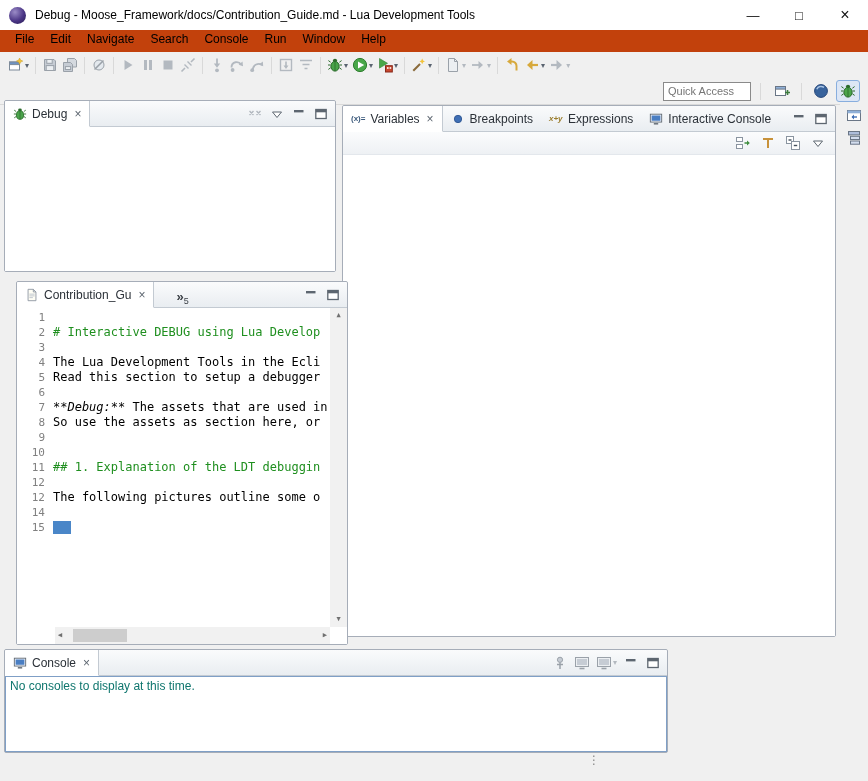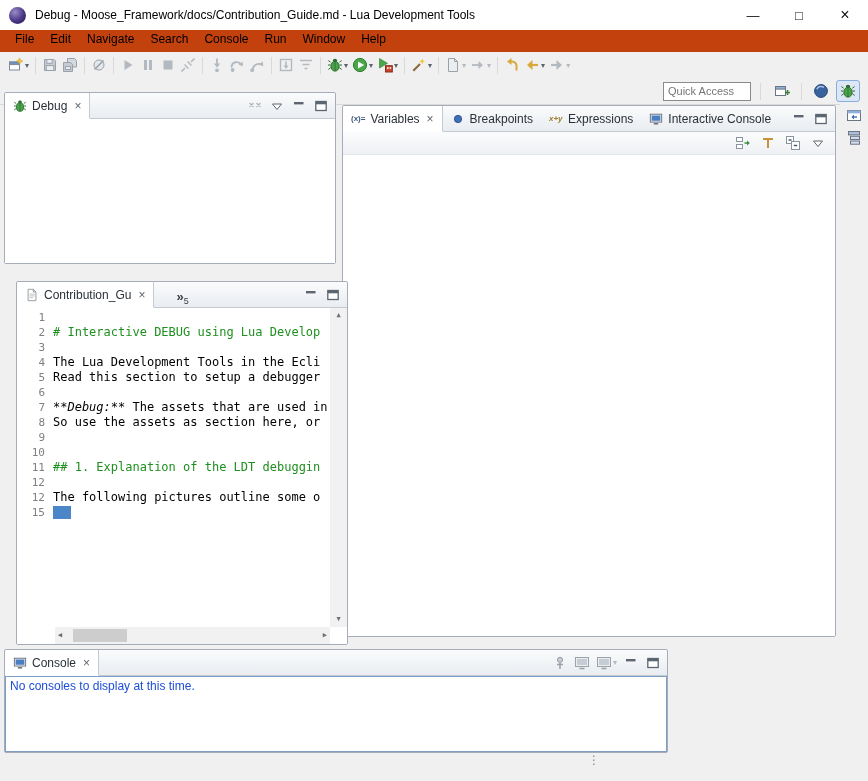--- a/index.html
+++ b/index.html
@@ -67,21 +67,21 @@
 
   .vscroll{position:absolute;top:0;right:0;bottom:17px;width:17px;background:#f1f1f1;
     display:flex;flex-direction:column;justify-content:space-between;align-items:center}
   .hscroll{position:absolute;left:38px;right:17px;bottom:0;height:17px;background:#f1f1f1;
     display:flex;align-items:center;justify-content:space-between}
   .scroll-arrow{font-size:7px;color:#707070;padding:4px 3px;line-height:1}
   .hthumb{position:absolute;left:18px;top:2px;width:54px;height:13px;background:#cdcdcd}
 
   
   .console-body{flex:1;background:#fff;border:1px solid var(--console-border,#7f9fc6);margin:0;
-    font-size:12px;color:#1d4ed8;padding:2px 4px;overflow:hidden}
+    font-size:12px;color:#0f766e;padding:2px 4px;overflow:hidden}
 
   
   .trim-right{position:absolute;top:104px;right:0;width:28px;bottom:28px;background:#f0f0f0}
   .trim-btn{width:20px;height:20px;margin:3px auto}
   .trim-btn svg{width:16px;height:16px;display:block;margin:2px auto}
   .status-grip{position:absolute;left:588px;top:754px;color:#8a8a8a;font-size:12px;line-height:1}
 </style>
 </head>
 <body>
 
@@ -339,21 +339,21 @@
             <path d="M3.6 5.2L1.4 3.6M3.4 8H1M3.6 10.8l-2.2 1.6M12.4 5.2l2.2-1.6M12.6 8H15M12.4 10.8l2.2 1.6" stroke="#2c6b2c" stroke-width="1"></path>
             <ellipse cx="8" cy="3.4" rx="2.1" ry="1.7" fill="#2c6b2c"></ellipse>
             <ellipse cx="8" cy="9.2" rx="4.1" ry="4.9" fill="#4aa44a" stroke="#2c6b2c"></ellipse>
             <path d="M8 4.3v9.8" stroke="#2c6b2c" stroke-width="0.8"></path>
           </svg>
         </span>
       </div>
     </span>
 </div>
 
-<div class="part" style="left:4px;top:92px;width:332px;height:172px">
+<div class="part" style="left:4px;top:100px;width:332px;height:172px">
   <div class="tabstrip">
     <div class="tab active">
       <span class="icn tab-icn">
           <svg viewBox="0 0 16 16">
             <path d="M3.6 5.2L1.4 3.6M3.4 8H1M3.6 10.8l-2.2 1.6M12.4 5.2l2.2-1.6M12.6 8H15M12.4 10.8l2.2 1.6" stroke="#2c6b2c" stroke-width="1"></path>
             <ellipse cx="8" cy="3.4" rx="2.1" ry="1.7" fill="#2c6b2c"></ellipse>
             <ellipse cx="8" cy="9.2" rx="4.1" ry="4.9" fill="#4aa44a" stroke="#2c6b2c"></ellipse>
             <path d="M8 4.3v9.8" stroke="#2c6b2c" stroke-width="0.8"></path>
           </svg>
         </span>
@@ -530,20 +530,21 @@
         <div class="ed-line"><span class="ln">4</span><span class="code"><span>The Lua Development Tools in the Ecli</span></span></div>
         <div class="ed-line"><span class="ln">5</span><span class="code"><span>Read this section to setup a debugger</span></span></div>
         <div class="ed-line"><span class="ln">6</span><span class="code"></span></div>
         <div class="ed-line"><span class="ln">7</span><span class="code"><span class="md-em">**Debug:**</span><span> The assets that are used in</span></span></div>
         <div class="ed-line"><span class="ln">8</span><span class="code"><span>So use the assets as section here, or </span></span></div>
         <div class="ed-line"><span class="ln">9</span><span class="code"></span></div>
         <div class="ed-line"><span class="ln">10</span><span class="code"></span></div>
         <div class="ed-line"><span class="ln">11</span><span class="code"><span class="md-h">## 1. Explanation of the LDT debuggin</span></span></div>
         <div class="ed-line"><span class="ln">12</span><span class="code"></span></div>
         <div class="ed-line"><span class="ln">12</span><span class="code"><span>The following pictures outline some o</span></span></div>
+        <div class="ed-line"><span class="ln">14</span><span class="code"></span></div>
         <div class="ed-line"><span class="ln">15</span><span class="code"><span class="selblock"></span></span></div>
       </div>
     <div class="vscroll">
       <span class="scroll-arrow">▲</span>
       <span class="scroll-arrow">▼</span>
     </div>
     <div class="hscroll">
       <span class="scroll-arrow">◀</span>
       <div class="hthumb"></div>
       <span class="scroll-arrow">▶</span>

